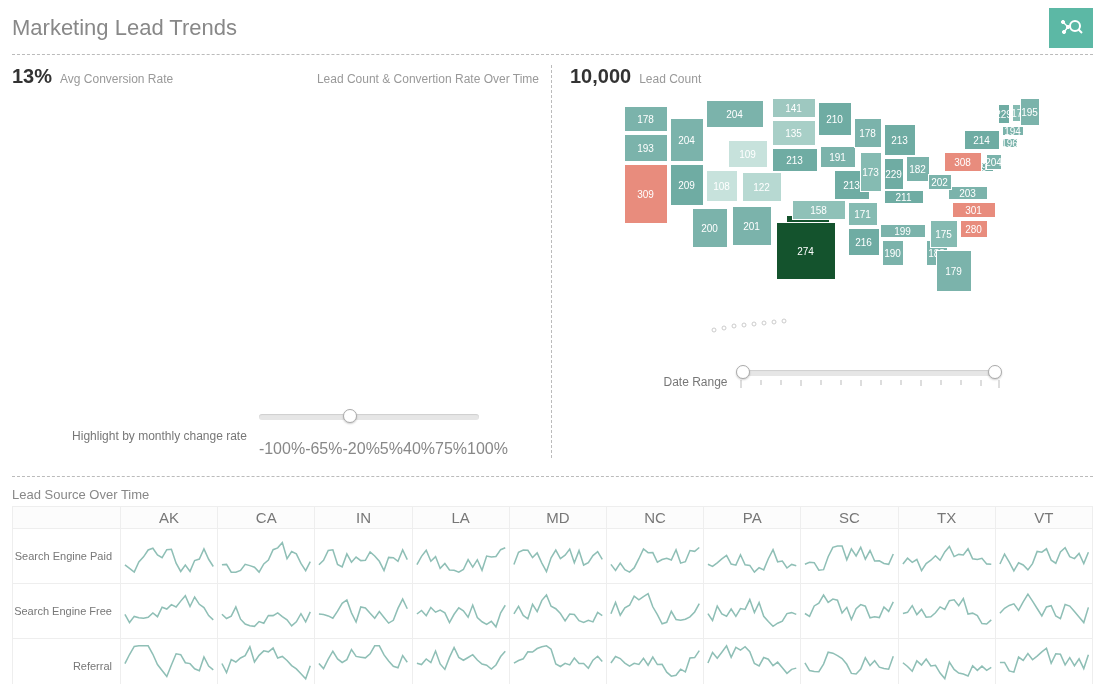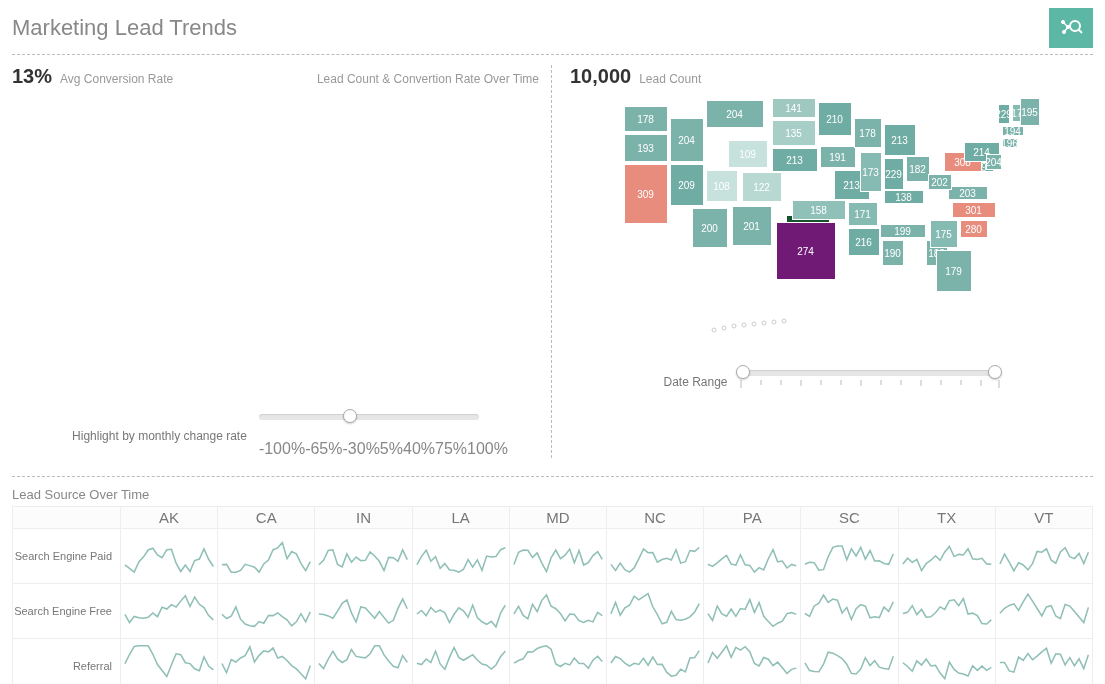--- a/index.html
+++ b/index.html
@@ -122,21 +122,21 @@
       </div>
 
       <div class="slider-row">
         <span class="slider-label">Highlight by monthly change rate</span>
         <div class="slider" style="width:220px">
           <div class="slider-track"></div>
           <div class="slider-handle" style="left:84px"></div>
           <div class="slider-ticks" id="left-ticks">
               <span>-100%</span>
               <span>-65%</span>
-              <span>-30%</span>
+              <span>-20%</span>
               <span>5%</span>
               <span>40%</span>
               <span>75%</span>
               <span>100%</span>
             </div>
         </div>
       </div>
     </div>
 
     <div class="panel-right">
@@ -166,44 +166,44 @@
           <div class="state" style="left: 80px; top: 110px; width: 36px; height: 40px; background: rgb(123, 179, 171);">200</div>
           <div class="state" style="left: 94px; top: 2px; width: 58px; height: 28px; background: rgb(123, 179, 171);">204</div>
           <div class="state" style="left: 116px; top: 42px; width: 40px; height: 28px; background: rgb(199, 226, 220);">109</div>
           <div class="state" style="left: 130px; top: 74px; width: 40px; height: 30px; background: rgb(183, 217, 210);">122</div>
           <div class="state" style="left: 120px; top: 108px; width: 40px; height: 40px; background: rgb(123, 179, 171);">201</div>
           <div class="state" style="left: 160px; top: 0px; width: 44px; height: 20px; background: rgb(158, 200, 192);">141</div>
           <div class="state" style="left: 160px; top: 22px; width: 44px; height: 26px; background: rgb(168, 207, 199);">135</div>
           <div class="state" style="left: 160px; top: 50px; width: 46px; height: 24px; background: rgb(111, 172, 163);">213</div>
           <div class="state" style="left: 174px; top: 76px; width: 44px; height: 24px; background: #14532d; margin-top: 41px;">205</div>
           <div class="state" style="left: 180px; top: 102px; width: 54px; height: 20px; background: rgb(143, 193, 184);">158</div>
-          <div class="state" style="left: 164px; top: 124px; width: 60px; height: 58px; background: #701a75;">274</div>
+          <div class="state" style="left: 164px; top: 124px; width: 60px; height: 58px; background: #14532d;">274</div>
           <div class="state" style="left: 206px; top: 4px; width: 34px; height: 34px; background: rgb(111, 172, 163);">210</div>
           <div class="state" style="left: 208px; top: 48px; width: 36px; height: 22px; background: rgb(123, 179, 171);">191</div>
           <div class="state" style="left: 222px; top: 72px; width: 36px; height: 30px; background: rgb(111, 172, 163);">213</div>
           <div class="state" style="left: 236px; top: 104px; width: 30px; height: 24px; background: rgb(133, 187, 178);">171</div>
           <div class="state" style="left: 236px; top: 130px; width: 32px; height: 28px; background: rgb(111, 172, 163);">216</div>
           <div class="state" style="left: 242px; top: 20px; width: 28px; height: 30px; background: rgb(123, 179, 171);">178</div>
           <div class="state" style="left: 248px; top: 54px; width: 22px; height: 40px; background: rgb(133, 187, 178);">173</div>
           <div class="state" style="left: 272px; top: 60px; width: 20px; height: 32px; background: rgb(111, 172, 163);">229</div>
           <div class="state" style="left: 272px; top: 26px; width: 32px; height: 32px; background: rgb(111, 172, 163);">213</div>
           <div class="state" style="left: 294px; top: 58px; width: 24px; height: 26px; background: rgb(123, 179, 171);">182</div>
-          <div class="state" style="left: 272px; top: 92px; width: 40px; height: 14px; background: rgb(111, 172, 163);">138</div>
+          <div class="state" style="left: 272px; top: 92px; width: 40px; height: 14px; background: rgb(111, 172, 163);">211</div>
           <div class="state" style="left: 268px; top: 126px; width: 46px; height: 14px; background: rgb(123, 179, 171);">199</div>
           <div class="state" style="left: 270px; top: 142px; width: 22px; height: 26px; background: rgb(123, 179, 171);">190</div>
           <div class="state" style="left: 294px; top: 142px; width: 22px; height: 26px; background: rgb(123, 179, 171); margin-left: 20px;">188</div>
           <div class="state" style="left: 318px; top: 122px; width: 28px; height: 28px; background: rgb(133, 187, 178);">175</div>
           <div class="state" style="left: 324px; top: 152px; width: 36px; height: 42px; background: rgb(123, 179, 171);">179</div>
           <div class="state" style="left: 348px; top: 122px; width: 28px; height: 18px; background: rgb(232, 140, 125);">280</div>
           <div class="state" style="left: 340px; top: 104px; width: 44px; height: 16px; background: rgb(232, 140, 125);">301</div>
           <div class="state" style="left: 336px; top: 88px; width: 40px; height: 14px; background: rgb(123, 179, 171);">203</div>
           <div class="state" style="left: 316px; top: 76px; width: 24px; height: 16px; background: rgb(123, 179, 171);">202</div>
           <div class="state" style="left: 352px; top: 64px; width: 30px; height: 10px; background: rgb(111, 172, 163);">209</div>
           <div class="state" style="left: 332px; top: 54px; width: 38px; height: 20px; background: rgb(232, 140, 125);">308</div>
-          <div class="state" style="left: 352px; top: 32px; width: 36px; height: 20px; background: rgb(111, 172, 163); margin-top: 12px;">214</div>
+          <div class="state" style="left: 352px; top: 32px; width: 36px; height: 20px; background: rgb(111, 172, 163);">214</div>
           <div class="state" style="left: 374px; top: 56px; width: 16px; height: 16px; background: rgb(123, 179, 171);">204</div>
           <div class="state" style="left: 390px; top: 40px; width: 16px; height: 10px; background: rgb(123, 179, 171);">196</div>
           <div class="state" style="left: 390px; top: 28px; width: 22px; height: 10px; background: rgb(123, 179, 171);">194</div>
           <div class="state" style="left: 400px; top: 6px; width: 16px; height: 18px; background: rgb(133, 187, 178);">174</div>
           <div class="state" style="left: 386px; top: 6px; width: 12px; height: 20px; background: rgb(111, 172, 163);">229</div>
           <div class="state" style="left: 408px; top: 0px; width: 20px; height: 28px; background: rgb(123, 179, 171);">195</div>
         </div>
 
       <div class="slider-row">
         <span class="slider-label">Date Range</span>

